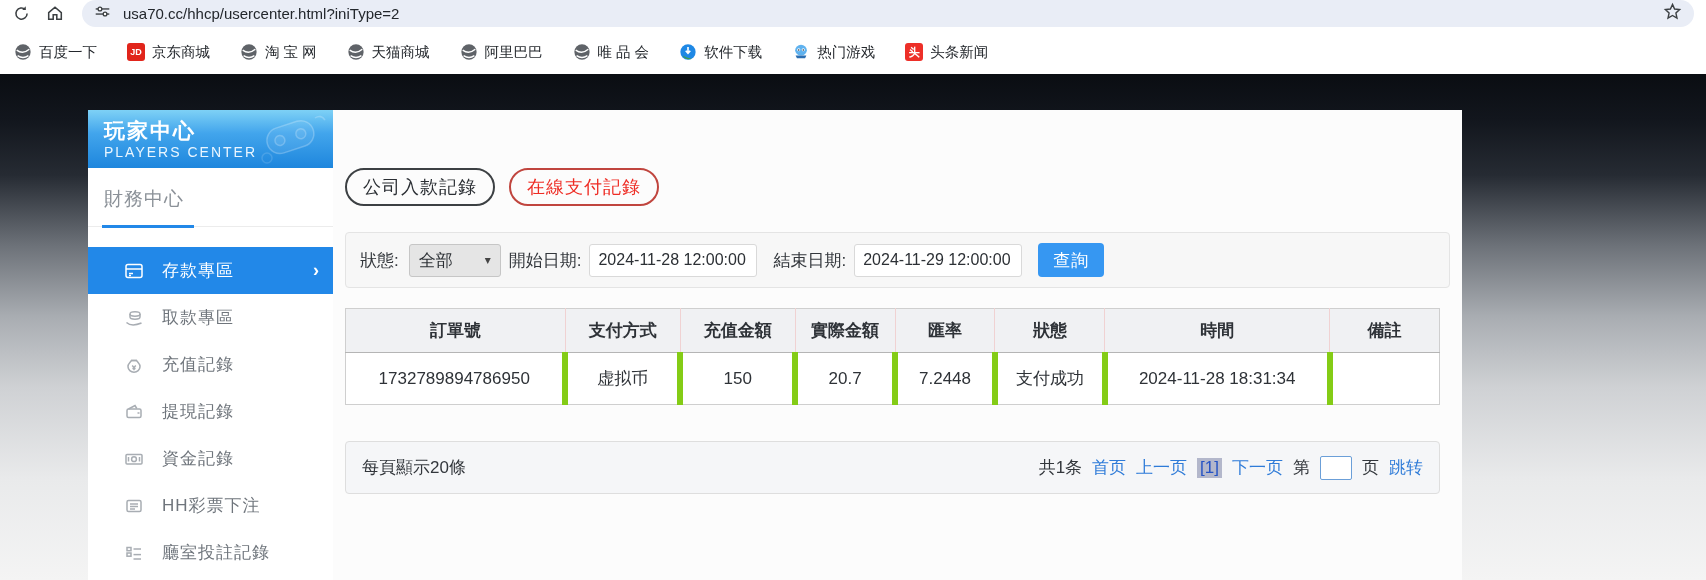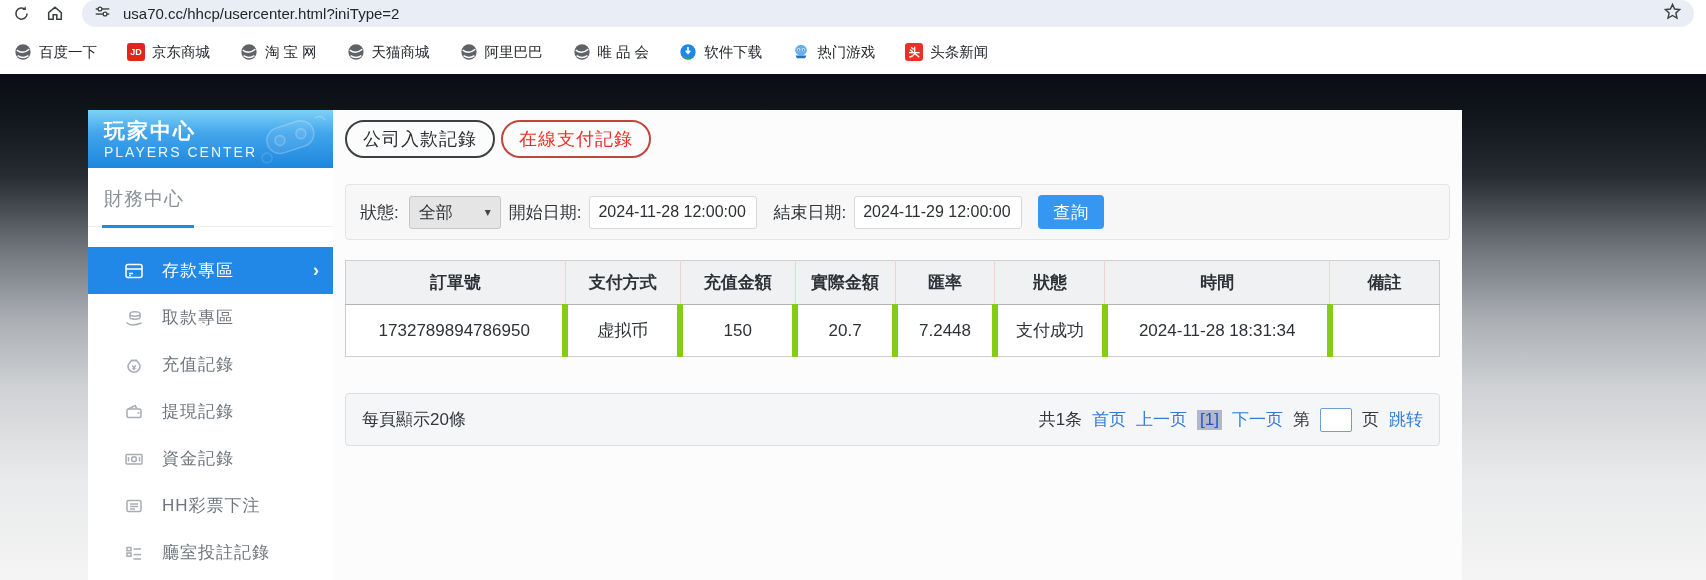--- a/index.html
+++ b/index.html
@@ -36,21 +36,21 @@
   .sb-menu { padding-top:20px; }
   .sb-item { height:47px; display:flex; align-items:center; padding-left:36px; cursor:pointer; color:#6f757c; }
   .sb-item .mi { width:20px; height:20px; color:#a8adb3; flex:0 0 20px; display:flex; align-items:center; justify-content:center; }
   .sb-item .lbl { font-size:17px; margin-left:18px; letter-spacing:1px; }
   .sb-item.active { background:#2288e8; color:#fff; position:relative; }
   .sb-item.active .mi { color:#fff; }
   .sb-item.active .chev { position:absolute; right:14px; color:#fff; font-size:18px; font-weight:bold; }
 
   
   .main { position:absolute; left:333px; top:36px; width:1129px; height:470px; background:#fcfcfc; }
-  .tabs { display:flex; gap:6px; padding:10px 0 0 12px; }
+  .tabs { display:flex; gap:14px; padding:10px 0 0 12px;margin-top:48px; }
   .tab-pill { border:2px solid #3c4043; border-radius:19px; background:transparent; padding:5px 16px; font-size:18px; color:#2a2e33; cursor:pointer; font-family:inherit; letter-spacing:1px; }
   .tab-pill.active { border-color:#c0453e; color:#ee2c24; }
 
   .filter { margin:26px 12px 0 12px; height:56px; background:#f7f7f7; border:1px solid #e4e4e4; border-radius:4px; display:flex; align-items:center; padding:0 14px; }
   .f-label { font-size:17px; color:#33373c; white-space:nowrap; }
   .select-box { width:92px; height:33px; background:#e5e5e5; border:1px solid #c6c6c6; border-radius:3px; margin:0 8px 0 10px; display:flex; align-items:center; justify-content:space-between; padding:0 9px; cursor:pointer; }
   .select-box .sel-val { font-size:17px; color:#2c3035; }
   .select-box .sel-car { font-size:12px; color:#444; }
   .date-input { width:168px; height:33px; background:#fff; border:1px solid #d9d9d9; border-radius:3px; margin:0 16px 0 8px; font-size:16px; color:#2c3035; padding:0 8px; font-family:inherit; }
   .btn-query { height:34px; padding:0 15px; background:#3697f2; color:#fff; border:none; border-radius:4px; font-size:17px; cursor:pointer; font-family:inherit; letter-spacing:1px; }

